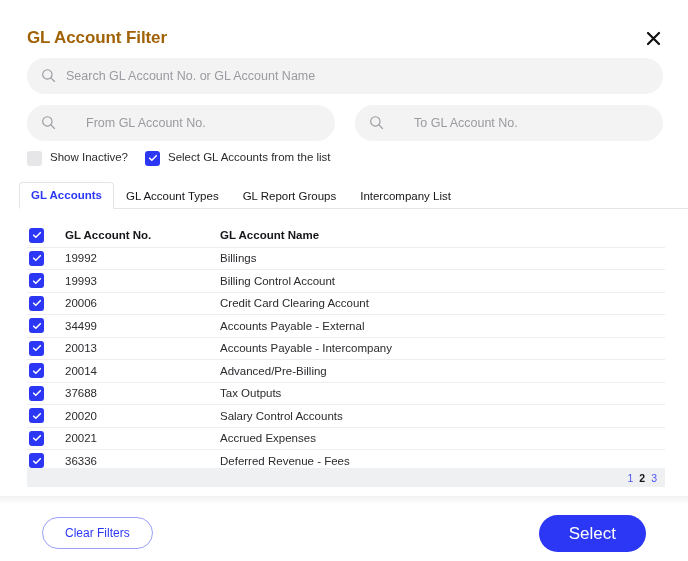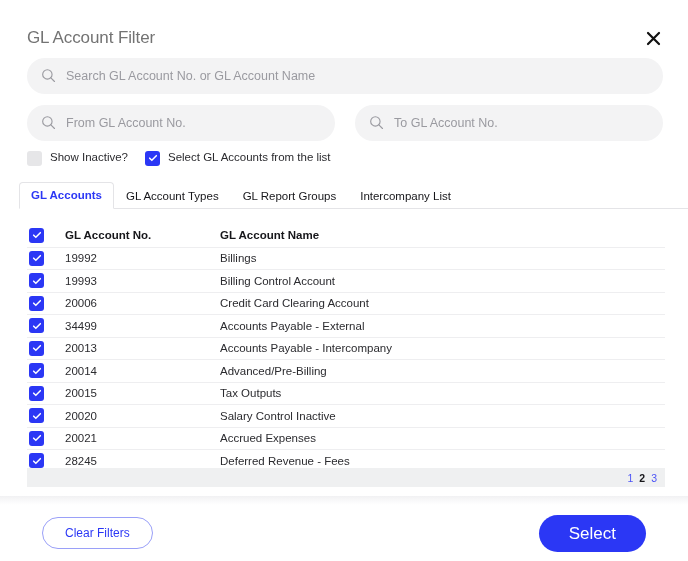--- a/index.html
+++ b/index.html
@@ -26,22 +26,22 @@
     top: 22px;
     left: 27px;
     right: 22px;
     height: 32px;
     display: flex;
     align-items: center;
     justify-content: space-between;
   }
   .modal-title {
     font-size: 17px;
-    font-weight: normal;
-    color: #737373;
+    font-weight: bold;
+    color: #a16207;
     letter-spacing: -0.1px;
   }
   .close-btn {
     width: 26px;
     height: 26px;
     display: flex;
     align-items: center;
     justify-content: center;
     cursor: pointer;
     background: none;
@@ -86,21 +86,21 @@
   .field input::placeholder { color: #9a9aa0; }
 
   .range-row {
     position: absolute;
     top: 105px;
     left: 27px;
     width: 636px;
     display: flex;
     gap: 20px;
   }
-  .range-row .field { width: 308px; }
+  .range-row .field { width: 308px; gap: 20px; }
 
   
   .options-row {
     position: absolute;
     top: 150px;
     left: 27px;
     display: flex;
     align-items: center;
     height: 16px;
   }
@@ -427,54 +427,54 @@
           <td>Advanced/Pre-Billing</td>
         </tr>
         <tr>
           <td class="cell-check">
             <span class="cb checked">
               <svg width="10" height="10" viewBox="0 0 12 12" fill="none" xmlns="http://www.w3.org/2000/svg">
                   <path d="M2 6.2 L4.6 8.8 L10 3.2" stroke="#ffffff" stroke-width="1.8" stroke-linecap="round" stroke-linejoin="round"></path>
                 </svg>
             </span>
           </td>
-          <td>20015</td>
+          <td>37688</td>
           <td>Tax Outputs</td>
         </tr>
         <tr>
           <td class="cell-check">
             <span class="cb checked">
               <svg width="10" height="10" viewBox="0 0 12 12" fill="none" xmlns="http://www.w3.org/2000/svg">
                   <path d="M2 6.2 L4.6 8.8 L10 3.2" stroke="#ffffff" stroke-width="1.8" stroke-linecap="round" stroke-linejoin="round"></path>
                 </svg>
             </span>
           </td>
           <td>20020</td>
-          <td>Salary Control Inactive</td>
+          <td>Salary Control Accounts</td>
         </tr>
         <tr>
           <td class="cell-check">
             <span class="cb checked">
               <svg width="10" height="10" viewBox="0 0 12 12" fill="none" xmlns="http://www.w3.org/2000/svg">
                   <path d="M2 6.2 L4.6 8.8 L10 3.2" stroke="#ffffff" stroke-width="1.8" stroke-linecap="round" stroke-linejoin="round"></path>
                 </svg>
             </span>
           </td>
           <td>20021</td>
           <td>Accrued Expenses</td>
         </tr>
         <tr>
           <td class="cell-check">
             <span class="cb checked">
               <svg width="10" height="10" viewBox="0 0 12 12" fill="none" xmlns="http://www.w3.org/2000/svg">
                   <path d="M2 6.2 L4.6 8.8 L10 3.2" stroke="#ffffff" stroke-width="1.8" stroke-linecap="round" stroke-linejoin="round"></path>
                 </svg>
             </span>
           </td>
-          <td>28245</td>
+          <td>36336</td>
           <td>Deferred Revenue - Fees</td>
         </tr>
       </tbody>
     </table>
   </div>
 
   <div class="pagination">
     <span class="page-num">1</span>
     <span class="page-num current">2</span>
     <span class="page-num">3</span>

